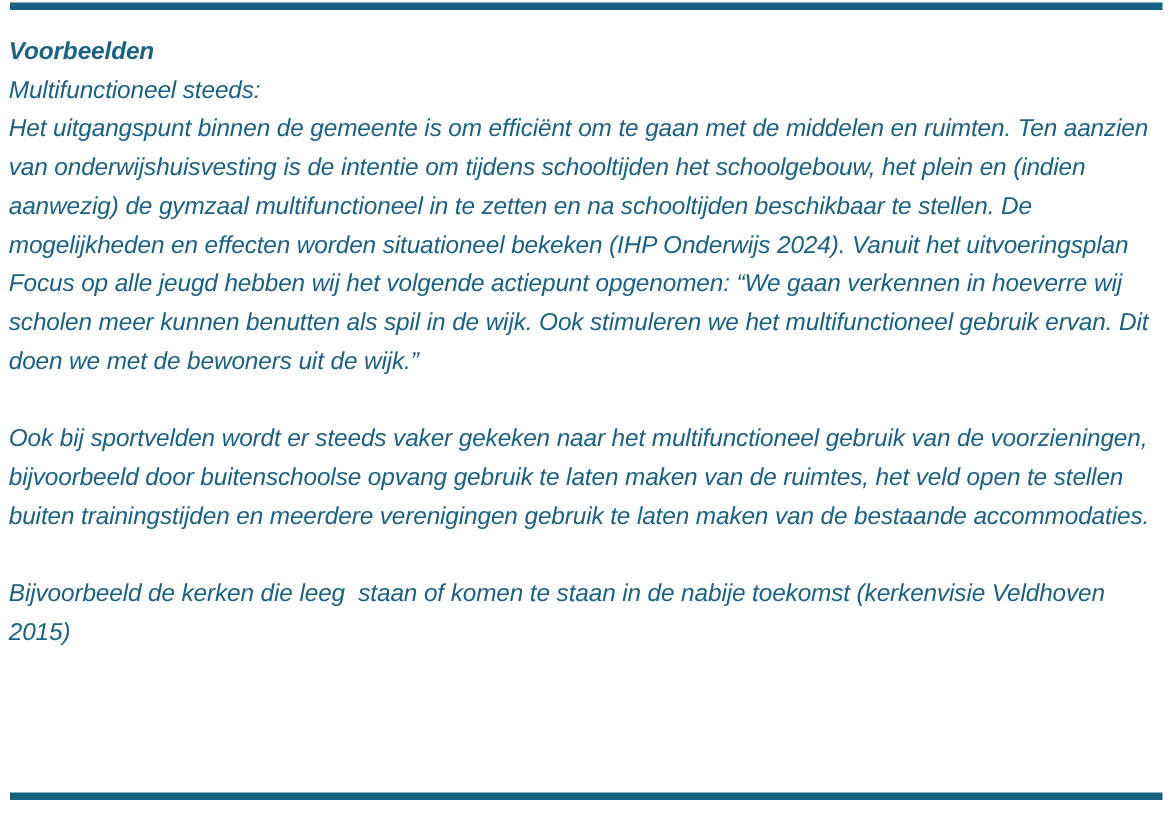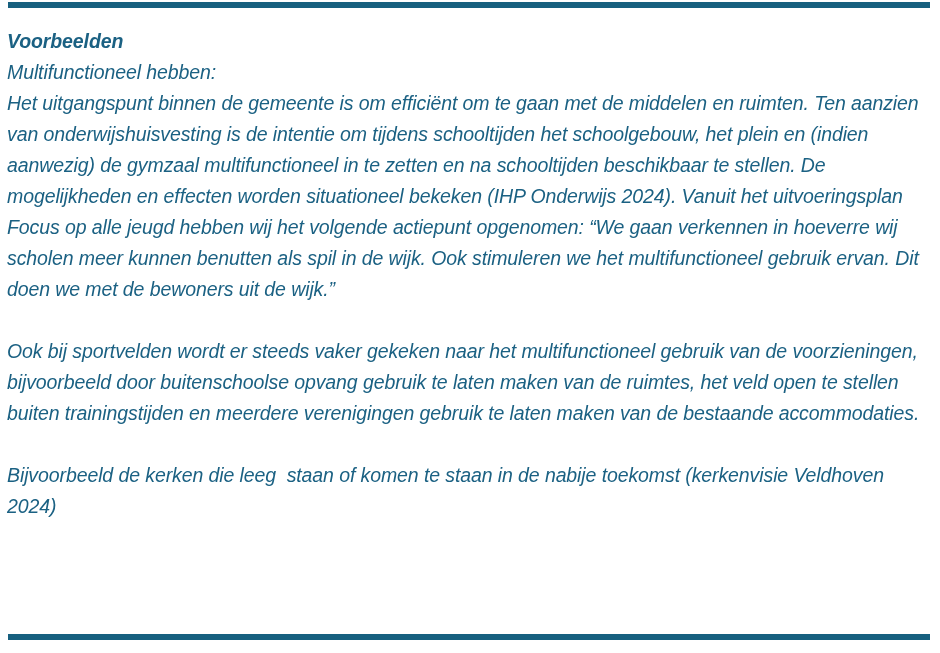--- a/index.html
+++ b/index.html
@@ -64,30 +64,30 @@
 <body>
 
 <div class="page">
 
   <div class="rule rule-top"></div>
 
   <div class="content">
 
     <p class="para heading">Voorbeelden</p>
 
-    <p class="para">Multifunctioneel hebben:</p>
+    <p class="para">Multifunctioneel steeds:</p>
 
     <p class="para">Het uitgangspunt binnen de gemeente is om efficiënt om te gaan met de middelen en ruimten. Ten aanzien van onderwijshuisvesting is de intentie om tijdens schooltijden het schoolgebouw, het plein en (indien aanwezig) de gymzaal multifunctioneel in te zetten en na schooltijden beschikbaar te stellen. De mogelijkheden en effecten worden situationeel bekeken (IHP Onderwijs 2024). Vanuit het uitvoeringsplan Focus op alle jeugd hebben wij het volgende actiepunt opgenomen: “We gaan verkennen in hoeverre wij scholen meer kunnen benutten als spil in de wijk. Ook stimuleren we het multifunctioneel gebruik ervan. Dit doen we met de bewoners uit de wijk.”</p>
 
     <div class="spacer"></div>
 
     <p class="para">Ook bij sportvelden wordt er steeds vaker gekeken naar het multifunctioneel gebruik van de voorzieningen, bijvoorbeeld door buitenschoolse opvang gebruik te laten maken van de ruimtes, het veld open te stellen buiten trainingstijden en meerdere verenigingen gebruik te laten maken van de bestaande accommodaties.</p>
 
     <div class="spacer"></div>
 
 
-    <p class="para">Bijvoorbeeld de kerken die leeg  staan of komen te staan in de nabije toekomst (kerkenvisie Veldhoven 2024)</p>
+    <p class="para">Bijvoorbeeld de kerken die leeg  staan of komen te staan in de nabije toekomst (kerkenvisie Veldhoven 2015)</p>
 
   </div>
 
   <div class="rule rule-bottom"></div>
 
 </div>
 
 </body></html>

